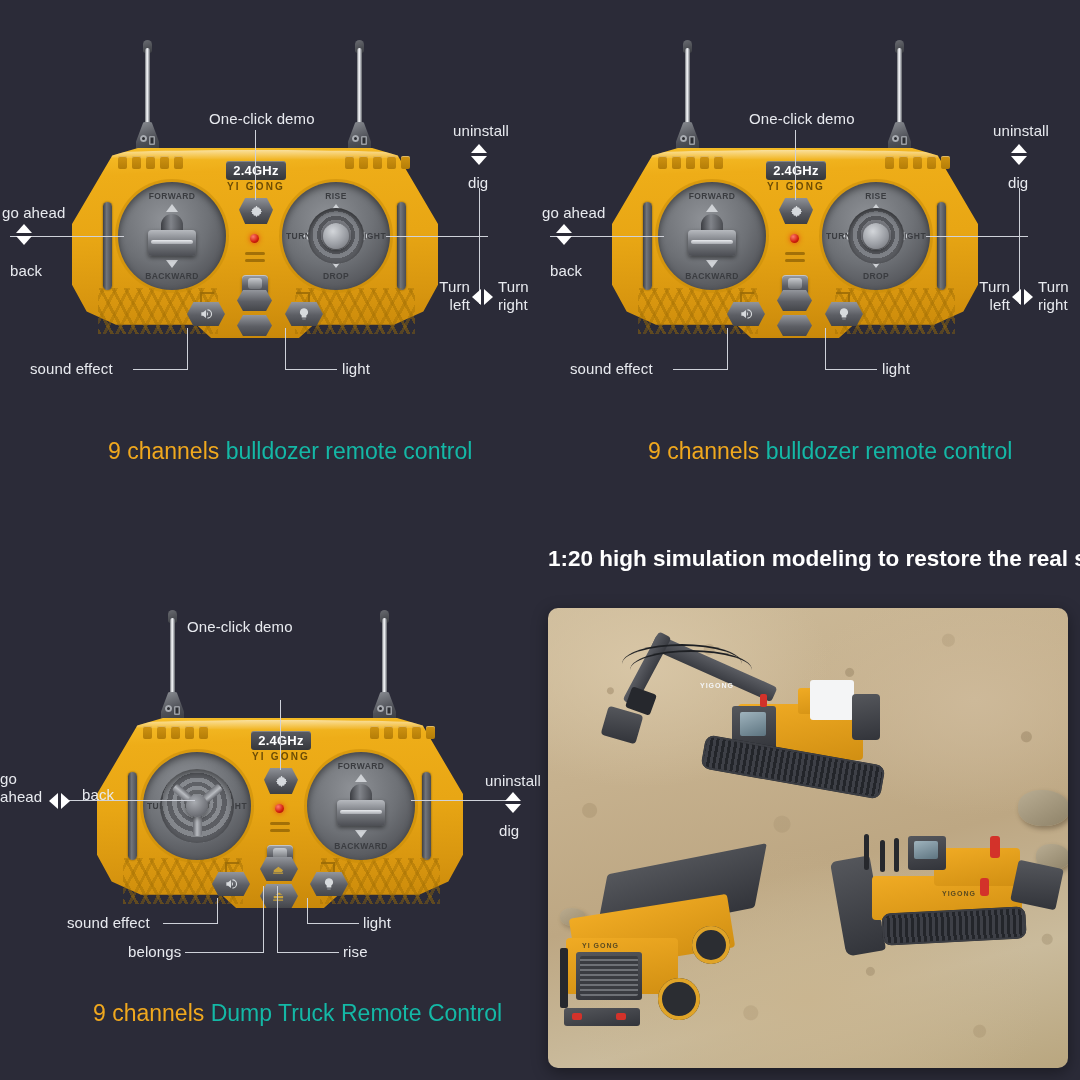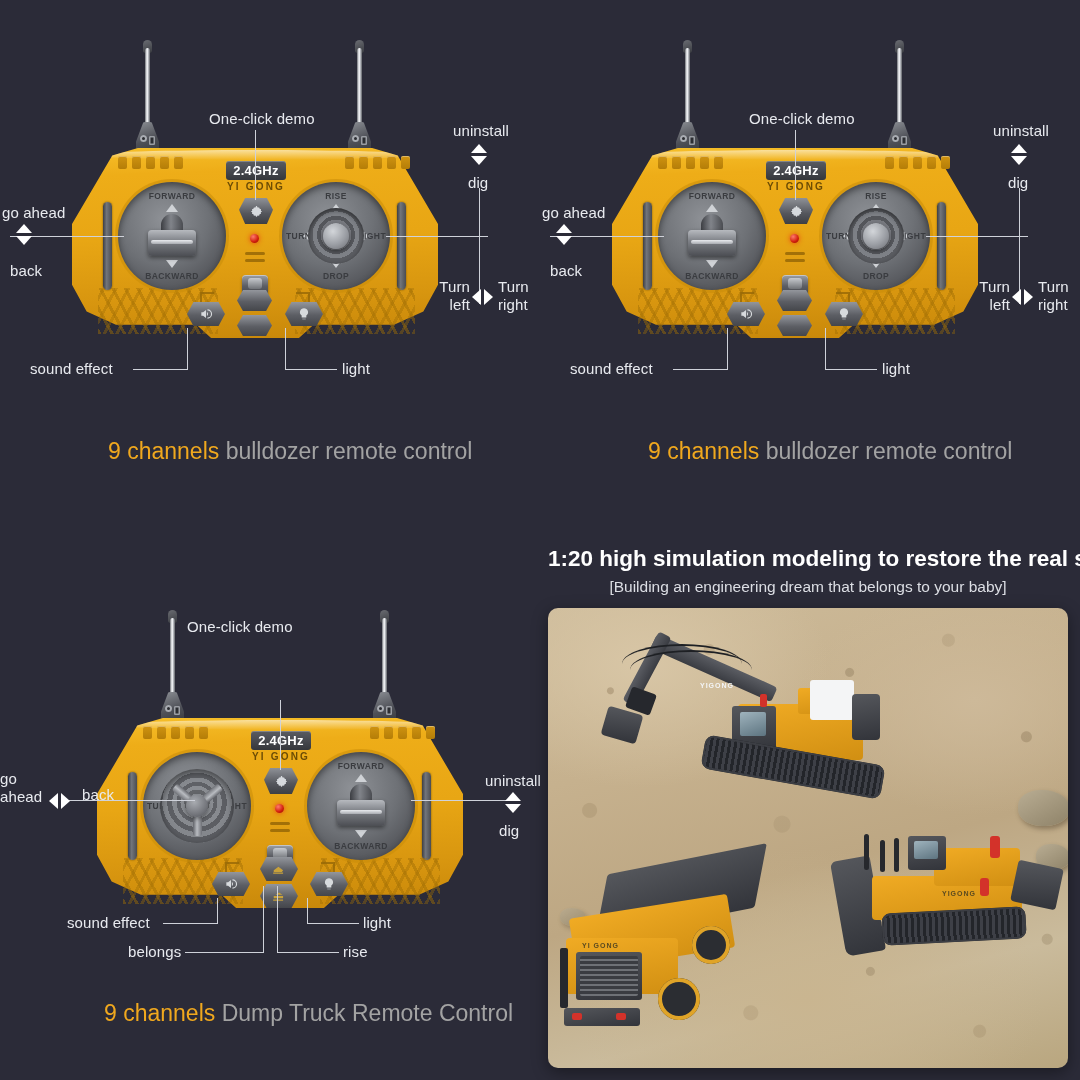--- a/index.html
+++ b/index.html
@@ -246,21 +246,21 @@
     box-shadow:0 2px 3px rgba(0,0,0,.4);
   }
   .hexbtn svg { width:14px; height:14px; }
   .hexbtn.plain { width:35px; height:21px; }
   .tick { position:absolute; width:14px; height:10px; border-left:2px solid rgba(150,104,6,.8); border-top:2px solid rgba(150,104,6,.8); }
   .tick.r { border-left:0; border-right:2px solid rgba(150,104,6,.8); }
 
   
   .caption { position:absolute; font-size:23px; white-space:nowrap; }
   .caption .hl { color:#f0a81e; }
-  .caption .rest { color:#a3a3a3;margin-top:45px; }
+  .caption .rest { color:#14b8a6;margin-top:45px; }
 
   
   .headline { position:absolute; text-align:center; font-size:22.5px; font-weight:bold; color:#fff; white-space:nowrap; }
   .subline  { position:absolute; text-align:center; font-size:15.5px; color:#dcdee4; white-space:nowrap; }
 
   .photo {
     position:absolute; border-radius:10px; overflow:hidden;
     background:
       radial-gradient(ellipse 60% 45% at 18% 12%, #d8c6a6 0%, rgba(216,198,166,0) 60%),
       radial-gradient(ellipse 55% 40% at 82% 20%, #cdb999 0%, rgba(205,185,153,0) 62%),
@@ -722,26 +722,25 @@
 
     <div class="line v" style="left:168px; top:276px; height:67px;"></div>
     <div class="line h" style="left:90px; top:342px; width:79px;"></div>
     <div class="lbl" style="left:33px; top:333px;">belongs</div>
 
     <div class="line v" style="left:182px; top:276px; height:67px;"></div>
     <div class="line h" style="left:182px; top:342px; width:62px;"></div>
     <div class="lbl" style="left:248px; top:333px;">rise</div>
   </div>
 
-  <div class="caption" style="left:104px; top:1000px;">
+  <div class="caption" style="left:93px; top:1000px;">
     <span class="hl">9 channels</span><span class="rest"> Dump Truck Remote Control</span>
   </div>
 
   <div class="headline" style="left:548px; top:546px; width:520px;">1:20 high simulation modeling to restore the real scene</div>
-  <div class="subline" style="left:548px; top:578px; width:520px;">[Building an engineering dream that belongs to your baby]</div>
 
   <div class="photo" style="left:548px; top:608px; width:520px; height:460px;">
     <div class="grit"></div>
     <div class="rock" style="left:470px; top:182px; width:52px; height:36px;"></div>
     <div class="rock" style="left:488px; top:236px; width:34px; height:26px;"></div>
     <div class="rock" style="left:12px; top:300px; width:26px; height:18px; opacity:.7;"></div>
 
     <div class="veh" style="left:52px; top:24px; width:310px; height:190px;">
       <div class="arm" style="left:48px; top:28px; width:132px; height:16px; transform:rotate(24deg);"></div>
       <div class="arm" style="left:8px; top:30px; width:78px; height:14px; transform:rotate(-62deg);"></div>

